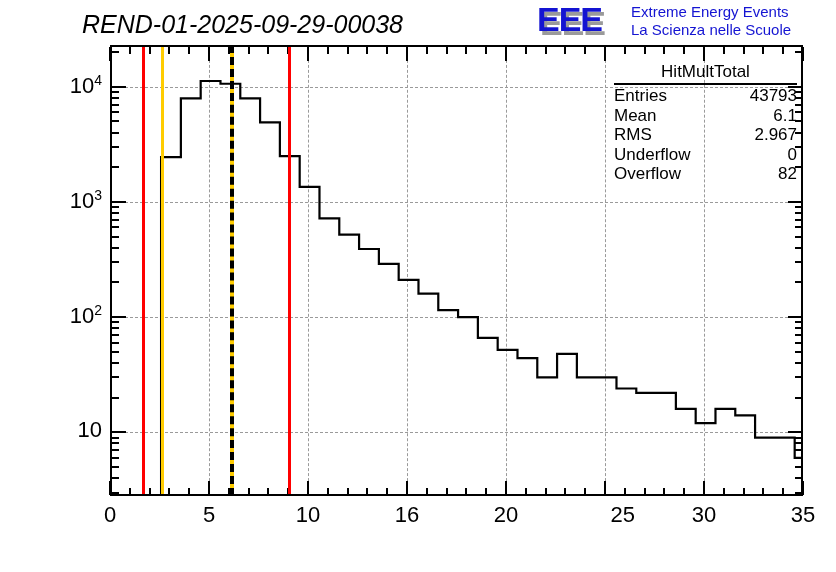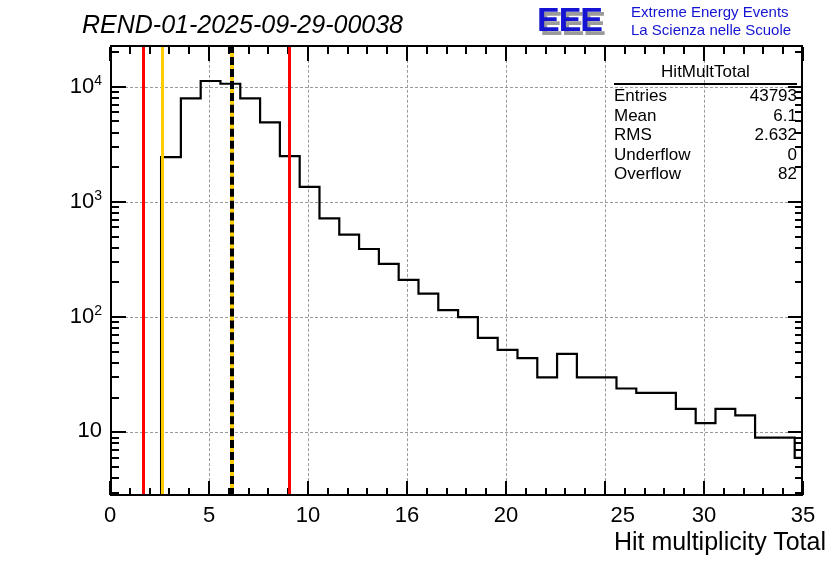--- a/index.html
+++ b/index.html
@@ -238,36 +238,35 @@
       <div class="xlab" style="left: 80px; width: 60px; top: 502px;">0</div>
       <div class="xlab" style="left: 179px; width: 60px; top: 502px;">5</div>
       <div class="xlab" style="left: 278px; width: 60px; top: 502px;">10</div>
       <div class="xlab" style="left: 377px; width: 60px; top: 502px;">16</div>
       <div class="xlab" style="left: 476px; width: 60px; top: 502px;">20</div>
       <div class="xlab" style="left: 575px; width: 60px; top: 502px; text-align: right;">25</div>
       <div class="xlab" style="left: 674px; width: 60px; top: 502px;">30</div>
       <div class="xlab" style="left: 773px; width: 60px; top: 502px;">35</div>
     </div>
 
-  <div class="axis-title">Hit multiplicity Total</div>
 
   <div class="stats">
     <div class="stats-title">HitMultTotal</div>
     <div id="statsrows">
         <div class="stats-row">
           <span>Entries</span>
           <span>43793</span>
         </div>
         <div class="stats-row">
           <span>Mean</span>
           <span>6.1</span>
         </div>
         <div class="stats-row">
           <span>RMS</span>
-          <span>2.632</span>
+          <span>2.967</span>
         </div>
         <div class="stats-row">
           <span>Underflow</span>
           <span>0</span>
         </div>
         <div class="stats-row">
           <span>Overflow</span>
           <span>82</span>
         </div>
       </div>

